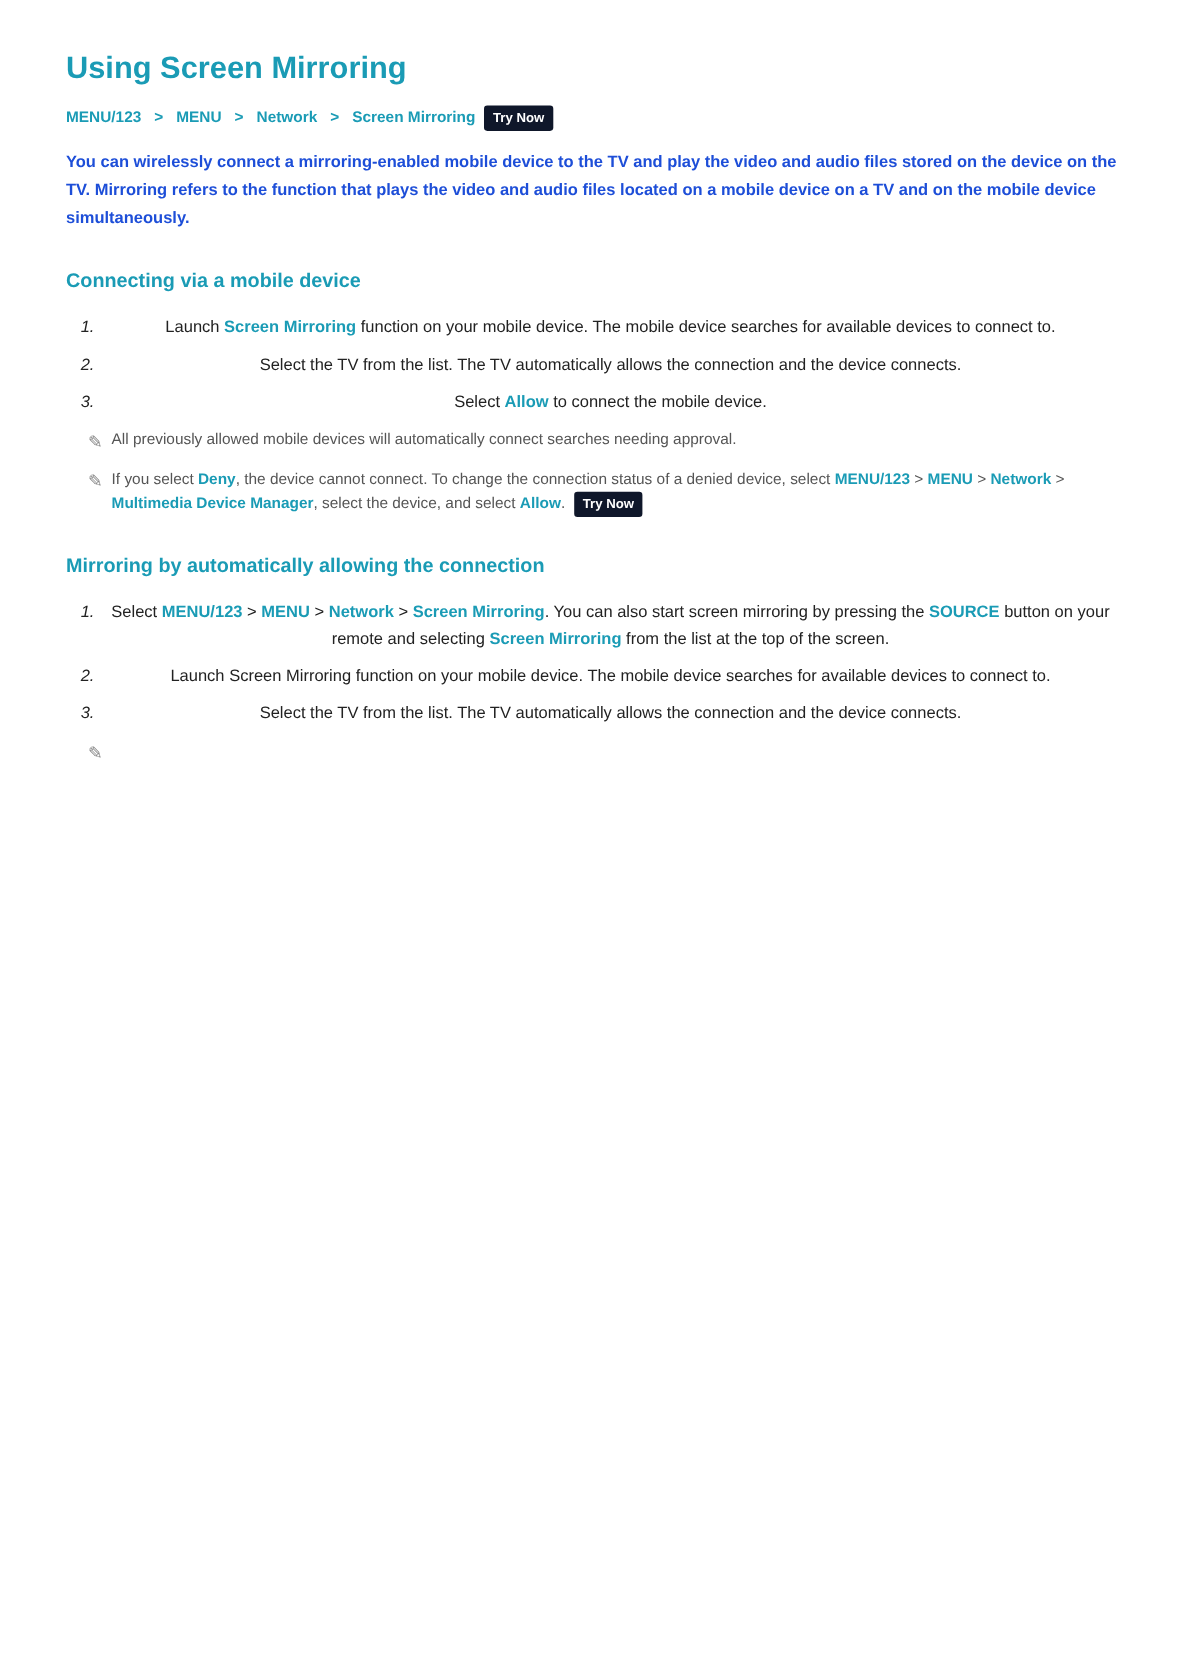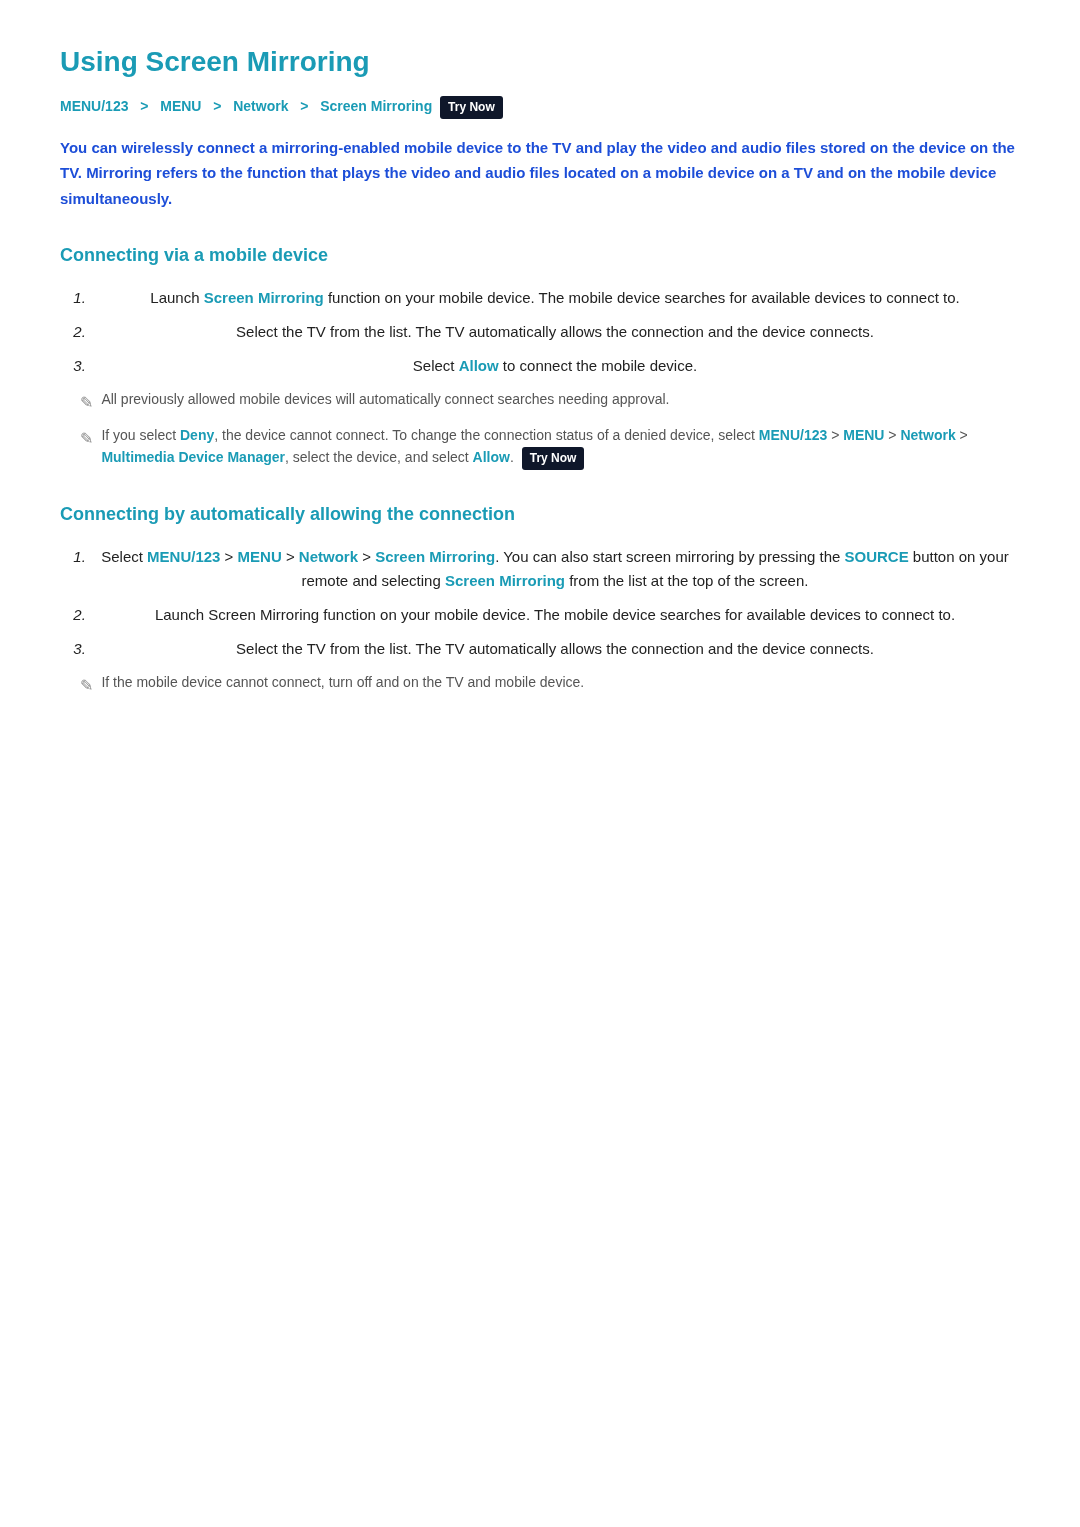--- a/index.html
+++ b/index.html
@@ -161,34 +161,33 @@
     <div class="note-item">
       <span class="note-icon">✎</span>
       <span class="note-text">
         If you select <span class="highlight">Deny</span>, the device cannot connect. To change the connection status of a denied device, select <span class="highlight">MENU/123</span> &gt; <span class="highlight">MENU</span> &gt; <span class="highlight">Network</span> &gt; <span class="highlight">Multimedia Device Manager</span>, select the device, and select <span class="highlight">Allow</span>. <span class="try-now-badge">Try Now</span>
       </span>
     </div>
   </div>
 </div>
 
 <div class="section">
-  <h2 class="section-title">Connecting by automatically allowing the connection</h2>
+  <h2 class="section-title">Mirroring by automatically allowing the connection</h2>
   <ol>
     <li>
       <span class="li-text">
         Select <span class="highlight">MENU/123</span> &gt; <span class="highlight">MENU</span> &gt; <span class="highlight">Network</span> &gt; <span class="highlight">Screen Mirroring</span>. You can also start screen mirroring by pressing the <span class="highlight">SOURCE</span> button on your remote and selecting <span class="highlight">Screen Mirroring</span> from the list at the top of the screen.
       </span>
     </li>
     <li>
       <span class="li-text">Launch Screen Mirroring function on your mobile device. The mobile device searches for available devices to connect to.</span>
     </li>
     <li>
       <span class="li-text">Select the TV from the list. The TV automatically allows the connection and the device connects.</span>
     </li>
   </ol>
 
   <div class="notes">
     <div class="note-item">
       <span class="note-icon">✎</span>
-      <span class="note-text">If the mobile device cannot connect, turn off and on the TV and mobile device.</span>
     </div>
   </div>
 </div>
 
 </body></html>

